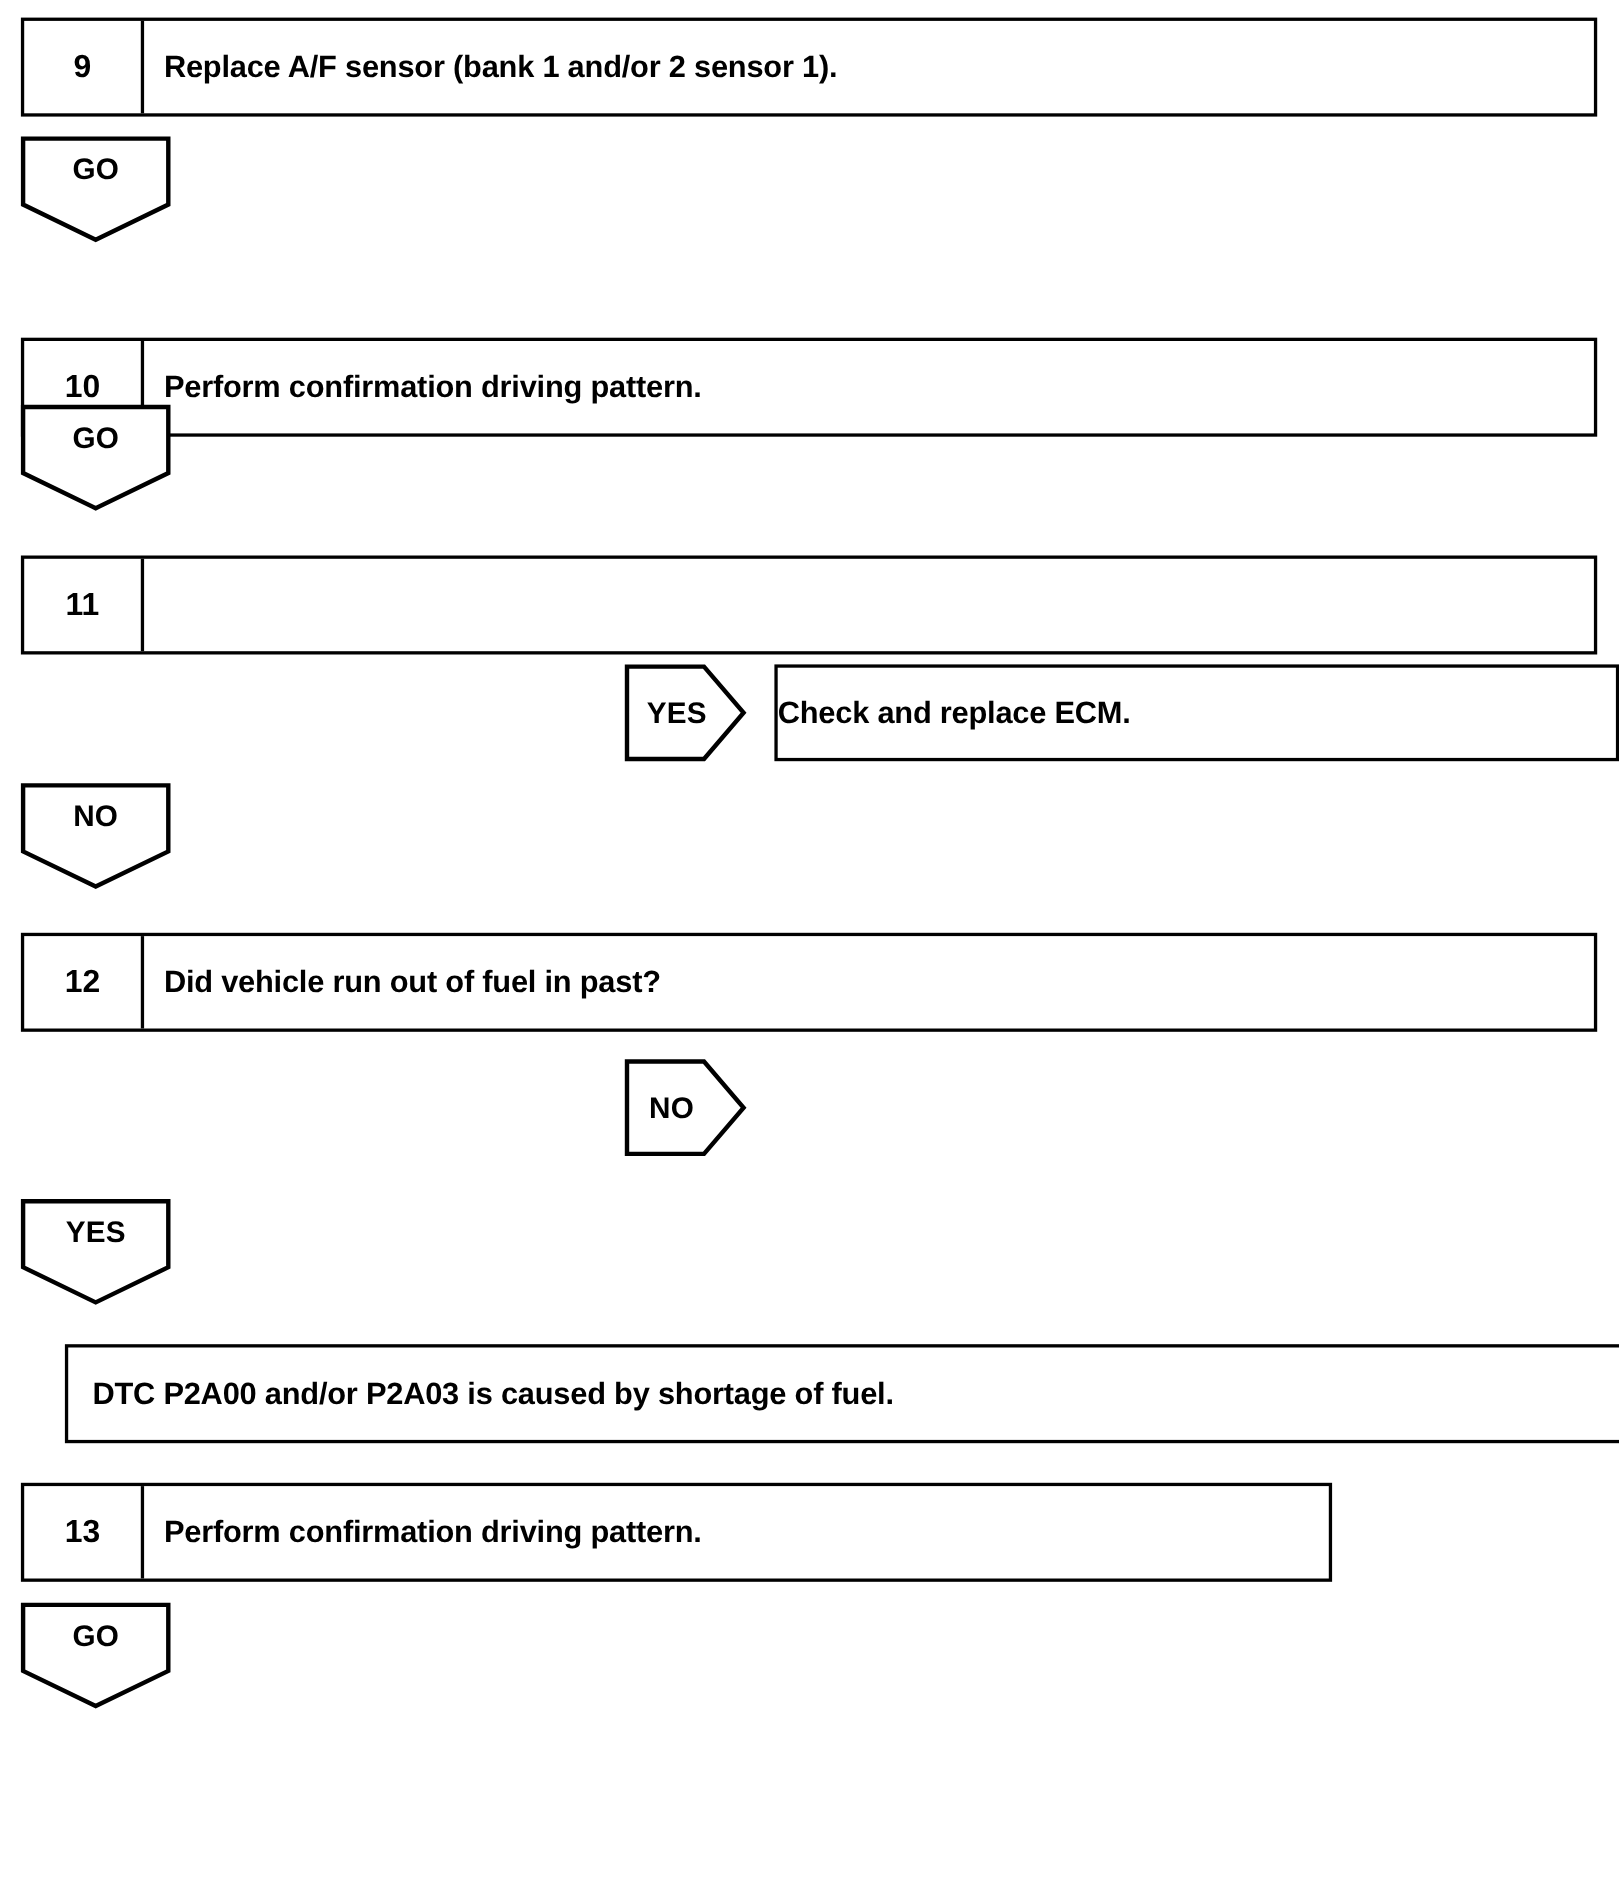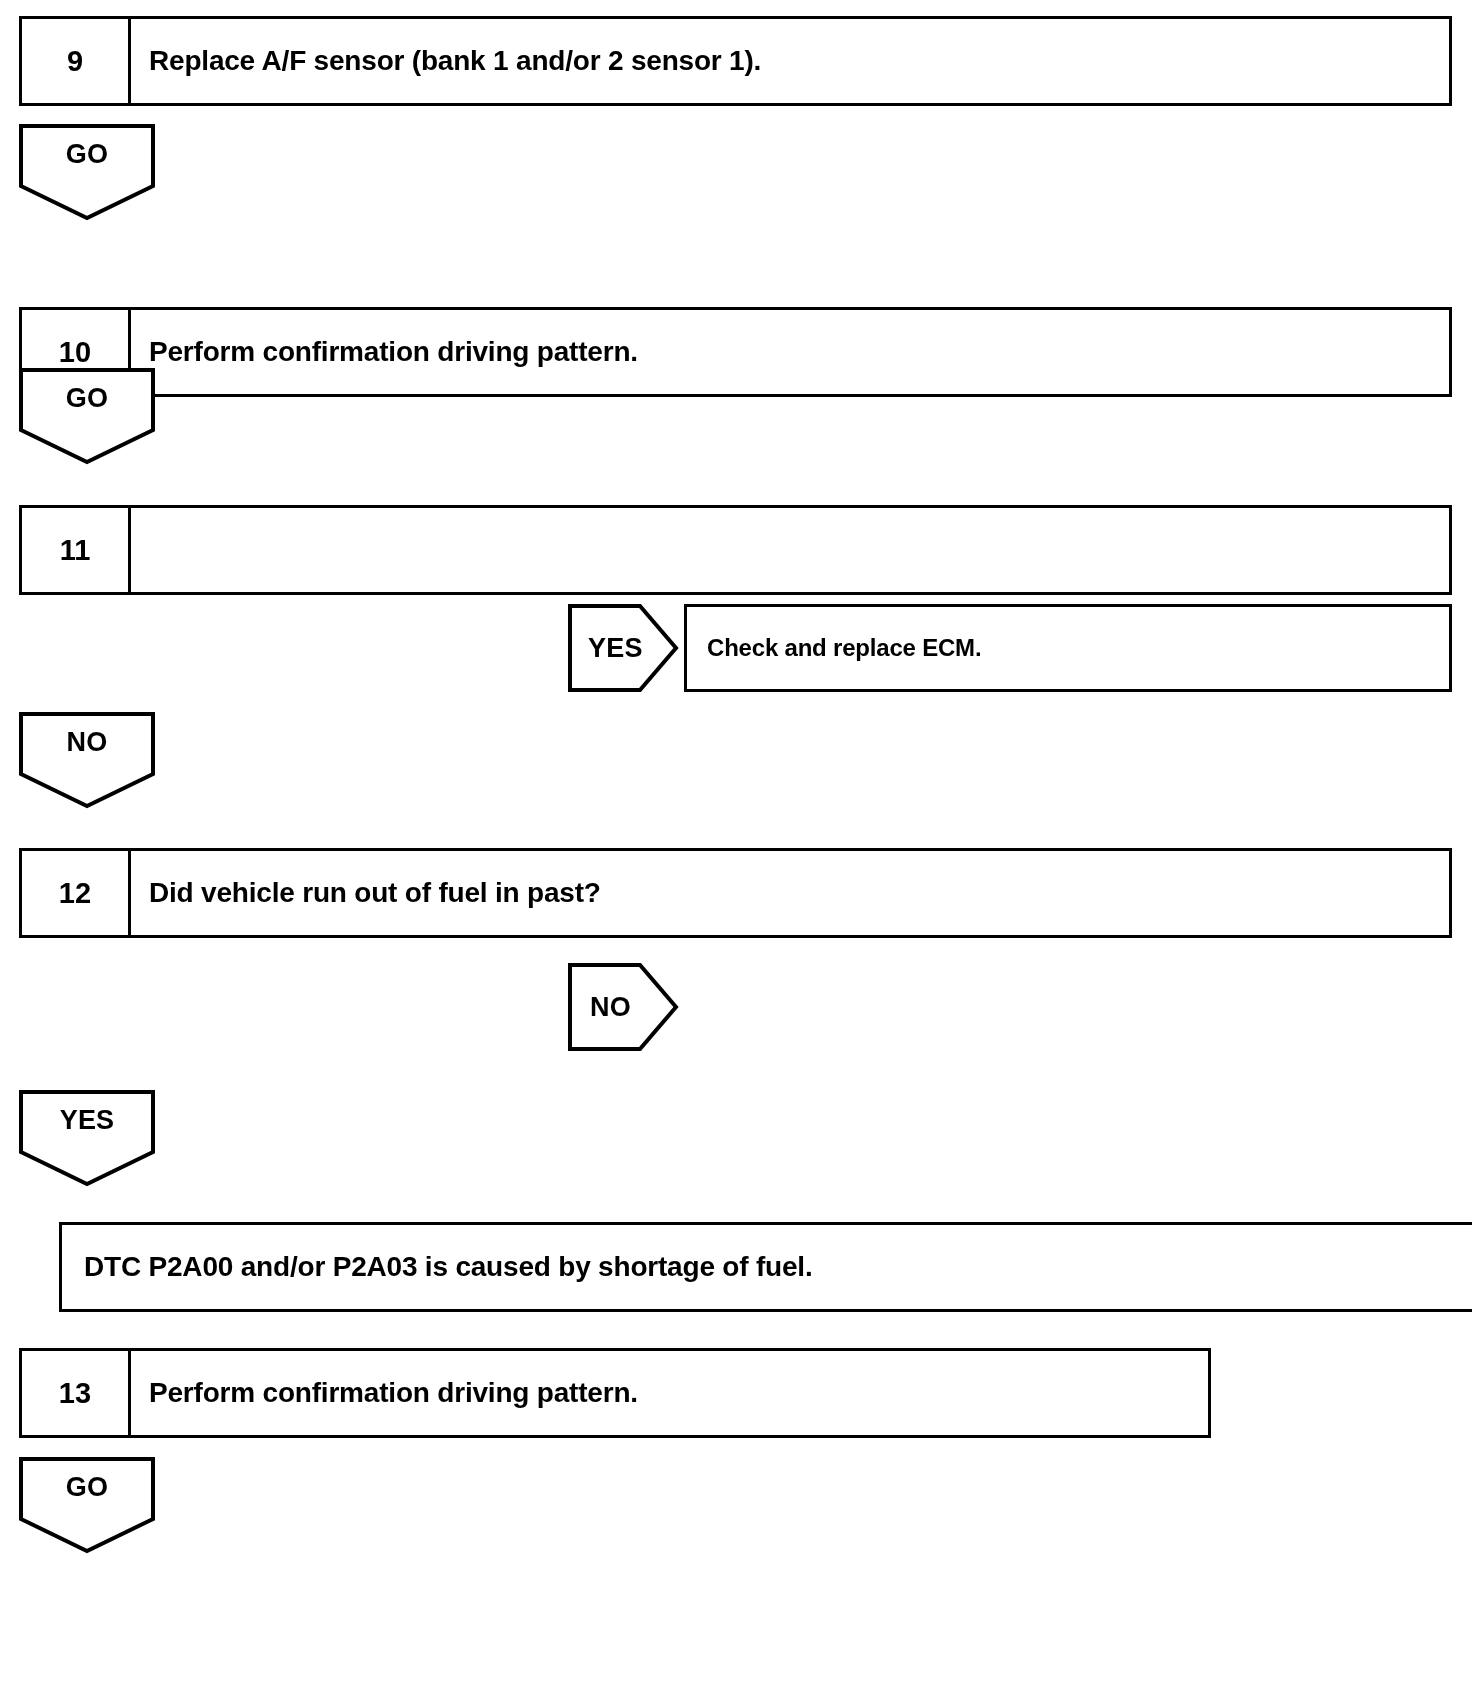--- a/index.html
+++ b/index.html
@@ -69,25 +69,25 @@
   }
 
   
   .result-box {
     position: absolute;
     box-sizing: border-box;
     border: 3px solid #000;
     background: #fff;
     display: flex;
     align-items: center;
-    padding-left: 20px;
-    font-weight: bold;
-    font-size: 24px;
+    font-weight: bold;
+    font-size: 28px;
     color: #000;
     letter-spacing: -0.2px;
+    margin-left: 20px;
   }
 
   
   .down-arrow {
     position: absolute;
   }
   .down-arrow svg {
     display: block;
     overflow: visible;
   }

